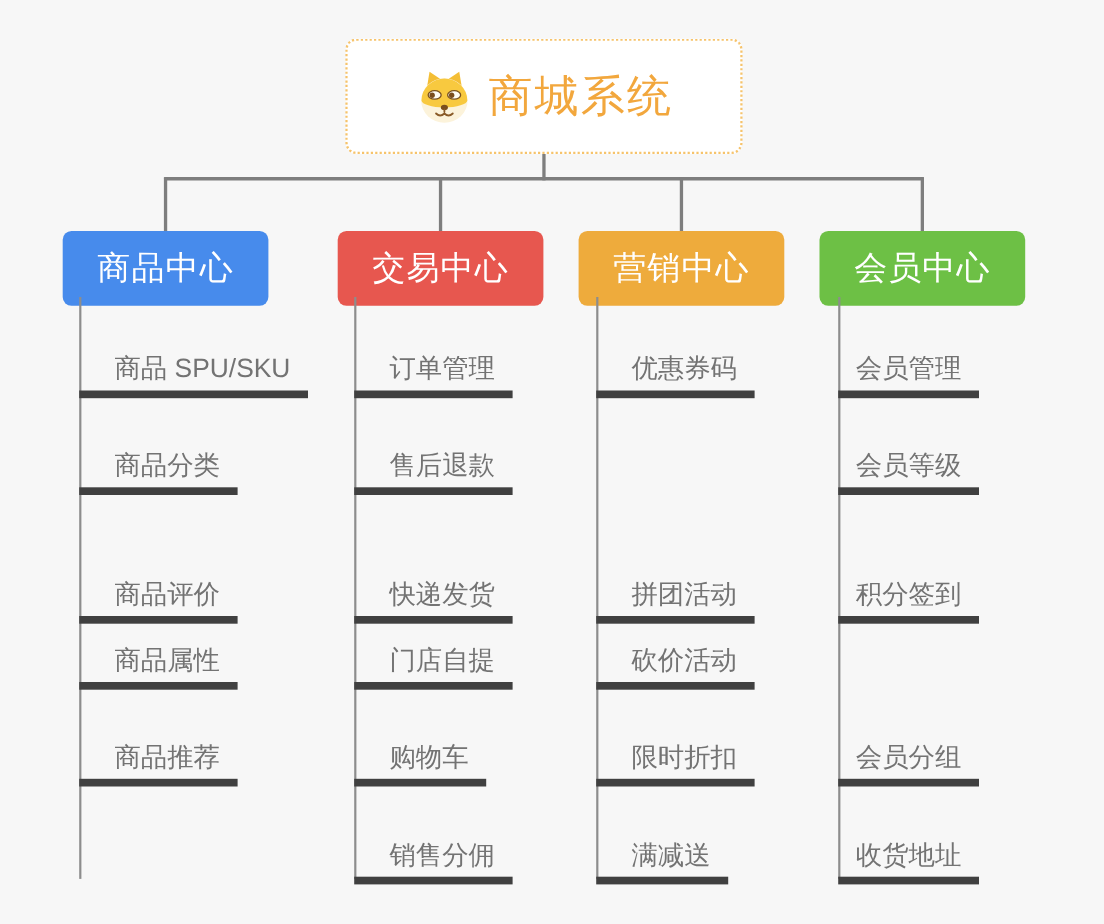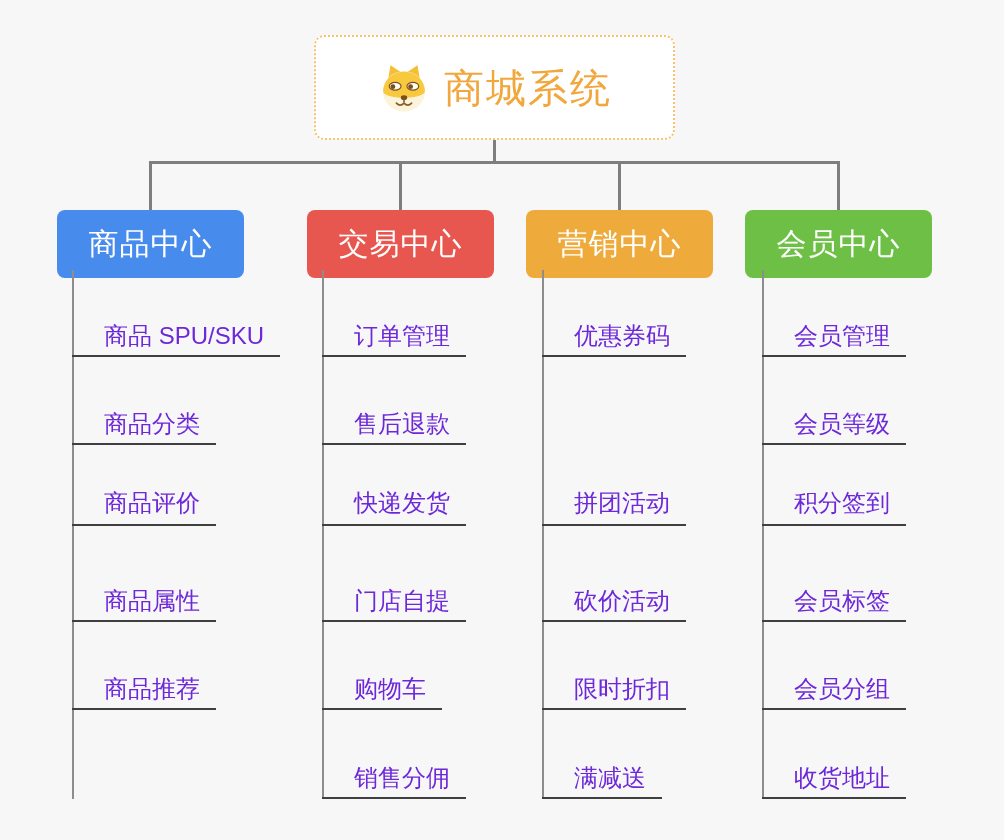--- a/index.html
+++ b/index.html
@@ -41,27 +41,27 @@
   }
   .b1{left:57px;} .b2{left:307px;} .b3{left:526px;} .b4{left:745px;}
 
   
   .vline{position:absolute;top:270px;width:2px;height:529px;background:#8D8D8D;}
   .v1{left:72px;} .v2{left:322px;} .v3{left:542px;} .v4{left:762px;}
 
   
   .leaf{
     position:absolute;display:inline-block;
-    font-size:24px;line-height:30px;color:#6d28d9;
+    font-size:24px;line-height:30px;color:#737373;
     padding:0 16px 4px 32px;
-    border-bottom:2px solid #404040;
+    border-bottom:7px solid #404040;
     white-space:nowrap;cursor:pointer;
   }
-  .c1{left:72px;} .c2{left:322px;} .c3{left:542px;} .c4{left:762px;}
-  .r0{top:321px;} .r1{top:409px;} .r2{top:490px;font-family:Liberation Mono, monospace;}
+  .c1{left:72px;} .c2{left:322px;} .c3{left:542px;} .c4{left:762px;padding-left:16px;}
+  .r0{top:321px;} .r1{top:409px;} .r2{top:526px;}
   .r3{top:586px;} .r4{top:674px;text-align:right;} .r5{top:763px;}
 </style>
 </head>
 <body>
 
 <div id="canvas">
 
   <div class="root" style="border-color: rgb(246, 195, 107);">
     <svg class="root-icon" viewBox="0 0 64 64" aria-hidden="true">
       <path d="M13 23 L16 5 L28 13 Z" fill="#F4BE35"></path>
@@ -110,17 +110,16 @@
 
   <div class="leaf c3 r0">优惠券码</div>
   <div class="leaf c3 r2">拼团活动</div>
   <div class="leaf c3 r3">砍价活动</div>
   <div class="leaf c3 r4">限时折扣</div>
   <div class="leaf c3 r5">满减送</div>
 
   <div class="leaf c4 r0">会员管理</div>
   <div class="leaf c4 r1">会员等级</div>
   <div class="leaf c4 r2">积分签到</div>
-  <div class="leaf c4 r3">会员标签</div>
   <div class="leaf c4 r4">会员分组</div>
   <div class="leaf c4 r5">收货地址</div>
 
 </div>
 
 </body></html>

